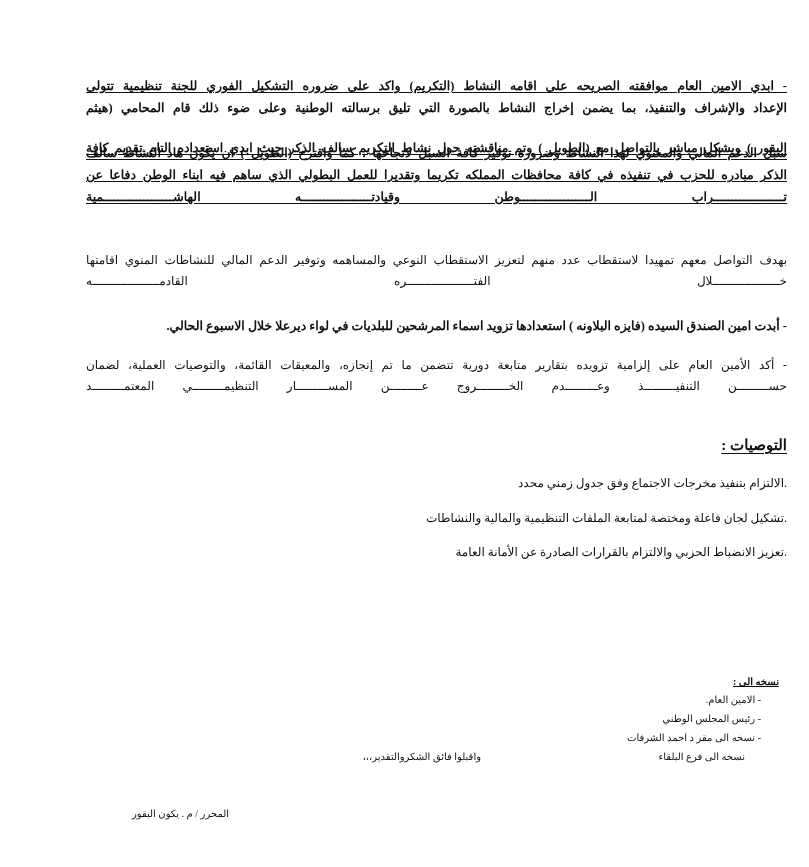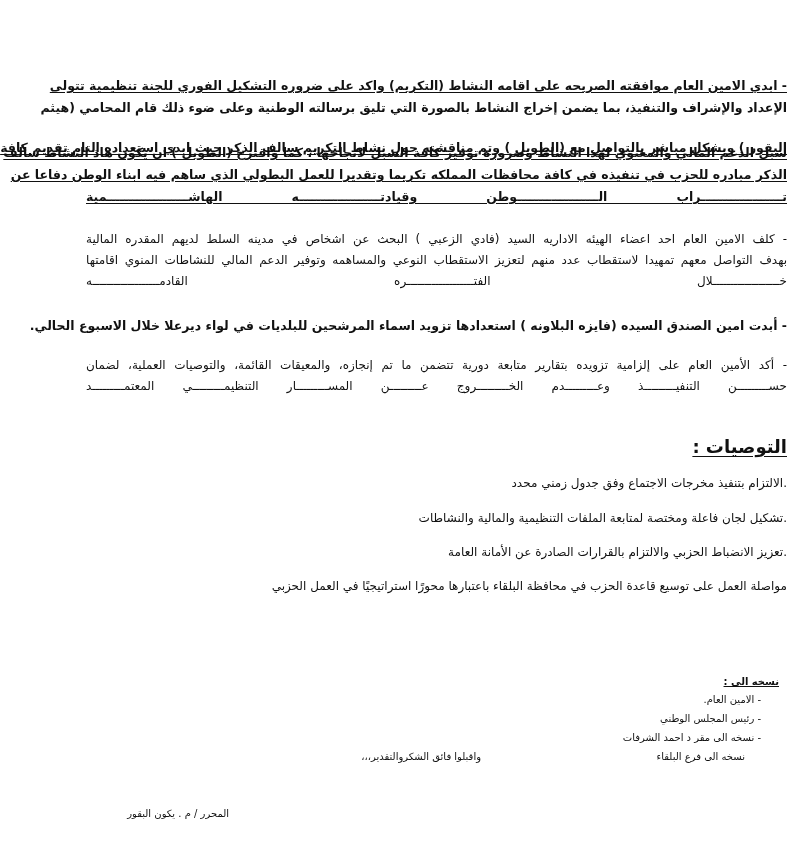--- a/index.html
+++ b/index.html
@@ -1,53 +1,51 @@
 <!DOCTYPE html>
 <html><head>
 <meta charset="utf-8">
 <style>
   html, body { margin: 0; padding: 0; background: #ffffff; }
   body { width: 809px; height: 867px; position: relative; overflow: hidden;
          font-family: "DejaVu Sans", "Liberation Sans", sans-serif; color: #111; }
-  .page { position: absolute; left: 0; top: 0; width: 809px; height: 684px; }
+  .page { position: absolute; left: 0; top: 0; width: 809px; height: 684px; font-family: Liberation Serif, serif; }
   .line { position: absolute; right: 22px; direction: rtl; text-align: center; white-space: nowrap; }
   .just { text-align: justify; text-align-last: justify; left: 86px; }
   .bold { font-weight: bold; font-size: 12.5px; }
   .reg { font-size: 12px; }
   .ul { text-decoration: underline; text-underline-offset: 2px; }
-  .heading { font-weight: bold; font-size: 18px; text-decoration: underline; text-underline-offset: 3px; }
+  .heading { font-weight: bold; font-size: 15px; text-decoration: underline; text-underline-offset: 3px; }
   .copy-title { font-weight: bold; font-size: 10px; text-decoration: underline; }
   .small { font-size: 10px; }
 </style>
 </head>
 <body>
 
 <div class="page">
 
   <div class="line just bold ul" style="top:78px;">- ابدي الامين العام موافقته الصريحه  على اقامه النشاط (التكريم)  واكد على ضروره التشكيل الفوري للجنة تنظيمية تتولى</div>
   <div class="line just bold" style="top:100px;">الإعداد والإشراف والتنفيذ، بما يضمن إخراج النشاط بالصورة التي تليق برسالته الوطنية  وعلى ضوء ذلك قام المحامي  (هيثم</div>
   <div class="line just bold ul" style="top:140px;">البقور ) وبشكل مباشر  بالتواصل مع (الطويل ) وتم مناقشته حول نشاط التكريم سالف الذكر حيث ابدي استعداده التام تقديم كافة</div>
   <div class="line just bold ul" style="top:145px;">سبل  الدعم المالي والمعنوي لهذا النشاط وضروره توفير كافة السبل لانجاحها ،  كما واقترح (الطويل ) ان يكون هاذ النشاط سالف</div>
   <div class="line just bold ul" style="top:167px;">الذكر مبادره للحزب في تنفيذه في كافة محافظات المملكه تكريما وتقديرا للعمل البطولي الذي ساهم فيه ابناء الوطن  دفاعا عن</div>
   <div class="line just bold ul" style="top:189px;">تـــــــــــــــــــراب الـــــــــــــــــــوطن وقيادتـــــــــــــــــــه الهاشـــــــــــــــــــمية</div>
 
-  <div class="line just reg" style="top:232px;">- كلف الامين العام احد اعضاء الهيئه الاداريه  السيد (فادي الزعبي  ) البحث عن اشخاص في مدينه السلط لديهم المقدره المالية</div>
   <div class="line just reg" style="top:253px;">بهدف التواصل معهم تمهيدا لاستقطاب عدد منهم لتعزيز الاستقطاب النوعي والمساهمه وتوفير الدعم المالي للنشاطات المنوي اقامتها</div>
   <div class="line just reg" style="top:274px;">خـــــــــــــــــــلال الفتـــــــــــــــــــره القادمـــــــــــــــــــه</div>
 
   <div class="line bold" style="top:318px;">- أبدت امين الصندق السيده (فايزه البلاونه ) استعدادها تزويد اسماء المرشحين للبلديات في لواء ديرعلا خلال الاسبوع الحالي.</div>
 
   <div class="line just reg" style="top:358px;">- أكد الأمين العام على إلزامية تزويده بتقارير متابعة دورية تتضمن ما تم إنجازه، والمعيقات القائمة، والتوصيات العملية، لضمان</div>
   <div class="line just reg" style="top:379px;">حســـــــــن التنفيـــــــــذ وعـــــــــدم الخـــــــــروج عـــــــــن المســـــــــار التنظيمـــــــــي المعتمـــــــــد</div>
 
   <div class="line heading" style="top:436px;">التوصيات :</div>
   <div class="line reg" style="top:476px;">.الالتزام بتنفيذ مخرجات الاجتماع وفق جدول زمني محدد</div>
   <div class="line reg" style="top:511px;">.تشكيل لجان فاعلة ومختصة لمتابعة الملفات التنظيمية والمالية والنشاطات</div>
   <div class="line reg" style="top:545px;">.تعزيز الانضباط الحزبي والالتزام بالقرارات الصادرة عن الأمانة العامة</div>
-  <div class="line reg" style="top:579px;">مواصلة العمل على توسيع قاعدة الحزب في محافظة البلقاء باعتبارها محورًا استراتيجيًا في العمل الحزبي</div>
 
   <div class="line copy-title" style="top:676px; right:30px;">نسخه الى :</div>
   <div class="line small" style="top:694px; right:48px;">- الامين العام.</div>
   <div class="line small" style="top:713px; right:48px;">- رئيس المجلس الوطني</div>
   <div class="line small" style="top:732px; right:48px;">- نسخه الى مقر د احمد الشرفات</div>
   <div class="line small" style="top:751px; right:64px;">نسخه الى فرع البلقاء</div>
 
   <div class="line small" style="top:751px; right:328px;">واقبلوا فائق الشكروالتقدير،،،</div>
 
   <div class="line small" style="top:808px; right:580px;">المحرر / م . يكون البقور</div>

